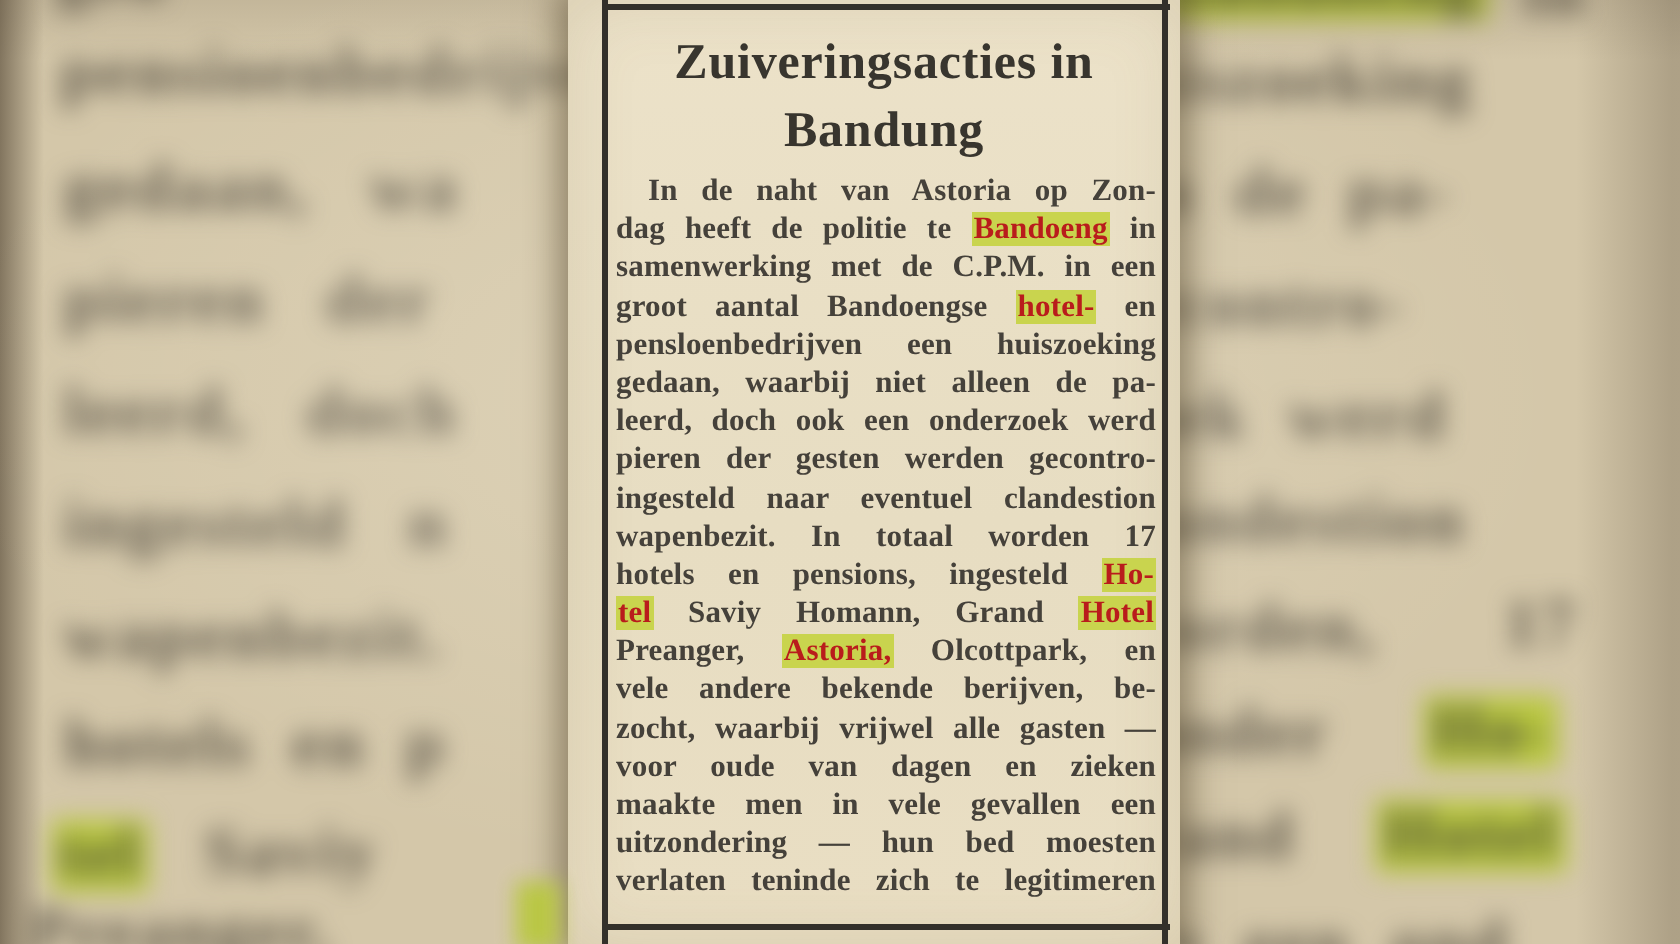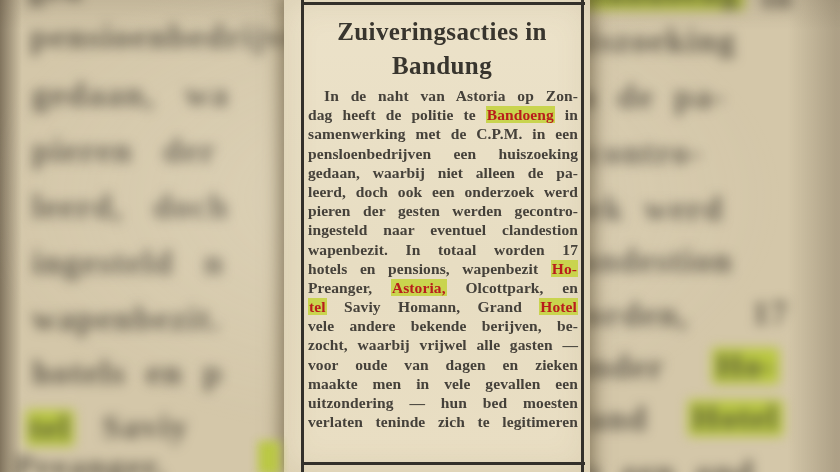--- a/index.html
+++ b/index.html
@@ -94,29 +94,30 @@
 
     <div class="titles">
       <div class="title-line">Zuiveringsacties in</div>
       <div class="title-line">Bandung</div>
     </div>
 
     <div class="article-body">
         <div class="bline indent"><span>In de naht van Astoria op Zon-</span></div>
         <div class="bline"><span>dag heeft de politie te </span><span class="hl">Bandoeng</span><span> in</span></div>
         <div class="bline"><span>samenwerking met de C.P.M. in een</span></div>
+        <div class="bline"><span>groot aantal Bandoengse </span><span class="hl">hotel-</span><span> en</span></div>
         <div class="bline"><span>pensloenbedrijven een huiszoeking</span></div>
         <div class="bline"><span>gedaan, waarbij niet alleen de pa-</span></div>
         <div class="bline"><span>leerd, doch ook een onderzoek werd</span></div>
         <div class="bline"><span>pieren der gesten werden gecontro-</span></div>
         <div class="bline"><span>ingesteld naar eventuel clandestion</span></div>
         <div class="bline"><span>wapenbezit. In totaal worden 17</span></div>
-        <div class="bline"><span>hotels en pensions, wapenbezit </span><span class="hl">Ho-</span></div>
+        <div class="bline"><span>hotels en pensions, ingesteld </span><span class="hl">Ho-</span></div>
+        <div class="bline"><span class="hl">tel</span><span> Saviy Homann, Grand </span><span class="hl">Hotel</span></div>
         <div class="bline"><span>Preanger, </span><span class="hl">Astoria,</span><span> Olcottpark, en</span></div>
-        <div class="bline"><span class="hl">tel</span><span> Saviy Homann, Grand </span><span class="hl">Hotel</span></div>
         <div class="bline"><span>vele andere bekende berijven, be-</span></div>
         <div class="bline"><span>zocht, waarbij vrijwel alle gasten —</span></div>
         <div class="bline"><span>voor oude  van dagen en zieken</span></div>
         <div class="bline"><span>maakte men in vele gevallen een</span></div>
         <div class="bline"><span>uitzondering — hun bed moesten</span></div>
         <div class="bline"><span>verlaten teninde zich te legitimeren</span></div>
       </div>
   </div>
 
 </div>

